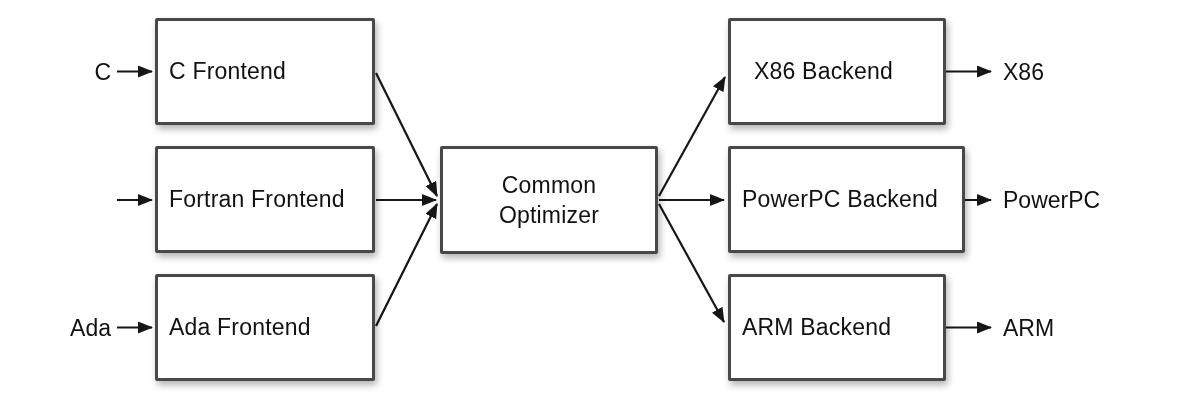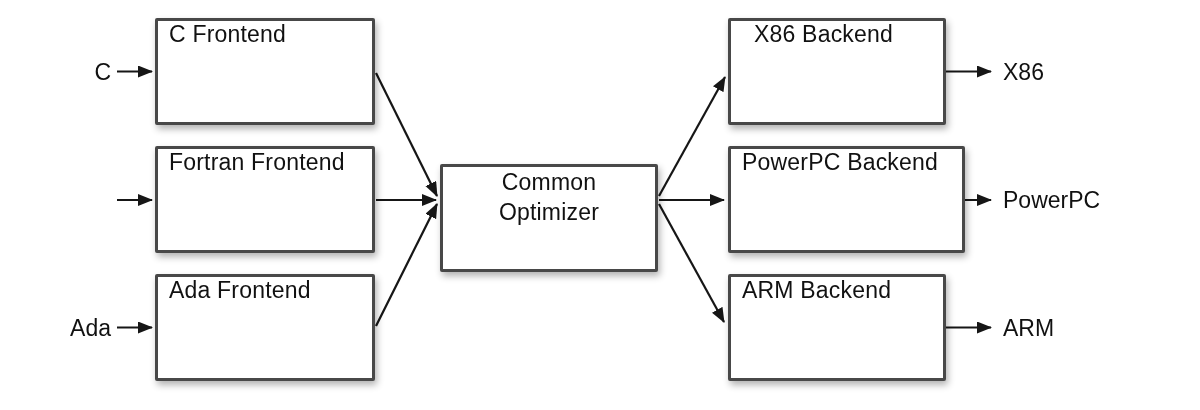--- a/index.html
+++ b/index.html
@@ -19,20 +19,21 @@
   .box {
     position: absolute;
     box-sizing: border-box;
     width: 220px;
     height: 107px;
     background: #ffffff;
     border: 3px solid #484848;
     border-radius: 2px;
     box-shadow: 2px 4px 7px rgba(0,0,0,0.30);
     display: flex;
+    align-items: center;
     font-size: 23px;
     letter-spacing: 0.2px;
   }
   .box .lbl {
     padding-left: 11px;
     white-space: nowrap;
   }
   .box.center {
     justify-content: center;
     text-align: center;
@@ -102,21 +103,21 @@
   <div class="box" style="left:155px; top:18px;">
     <span class="lbl">C Frontend</span>
   </div>
   <div class="box" style="left:155px; top:146px;">
     <span class="lbl">Fortran Frontend</span>
   </div>
   <div class="box" style="left:155px; top:274px;">
     <span class="lbl">Ada Frontend</span>
   </div>
 
-  <div class="box center" style="left:440px; top:146px; width:218px; height:108px;margin-top:18px;">
+  <div class="box center" style="left:440px; top:146px; width:218px; height:108px;">
     <div class="lines">
       <span>Common</span>
       <span>Optimizer</span>
     </div>
   </div>
 
   <div class="box" style="left:728px; top:18px;  width:218px;padding-left:12px;">
     <span class="lbl">X86 Backend</span>
   </div>
   <div class="box" style="left:728px; top:146px; width:237px;">

